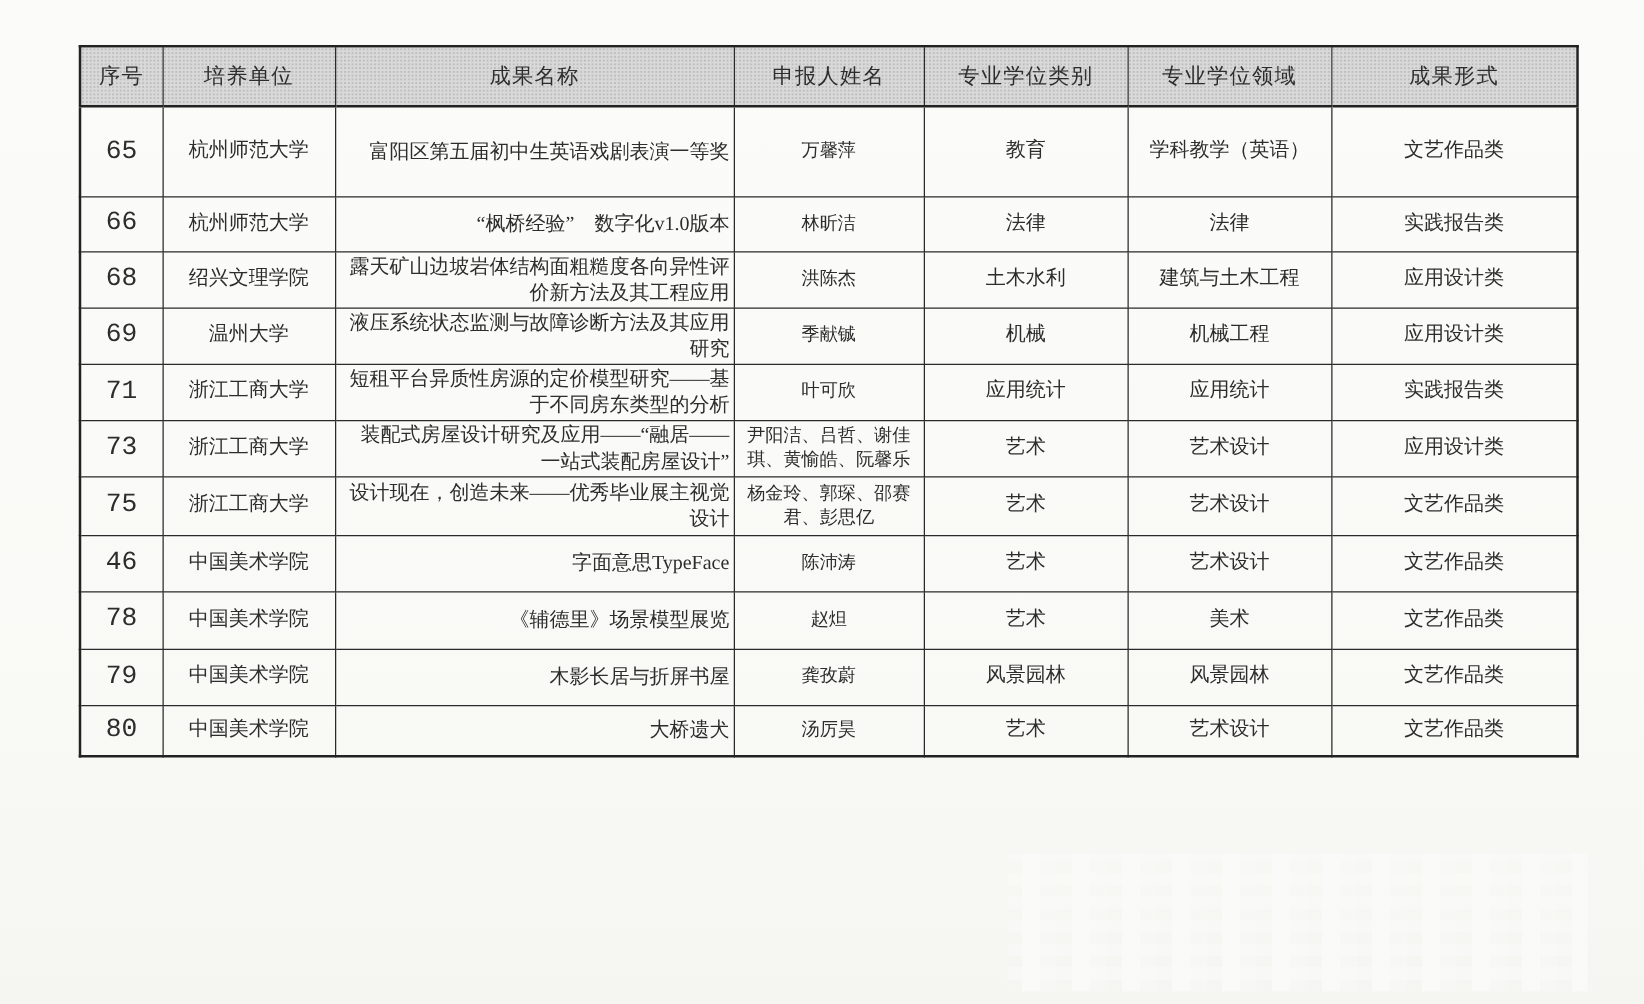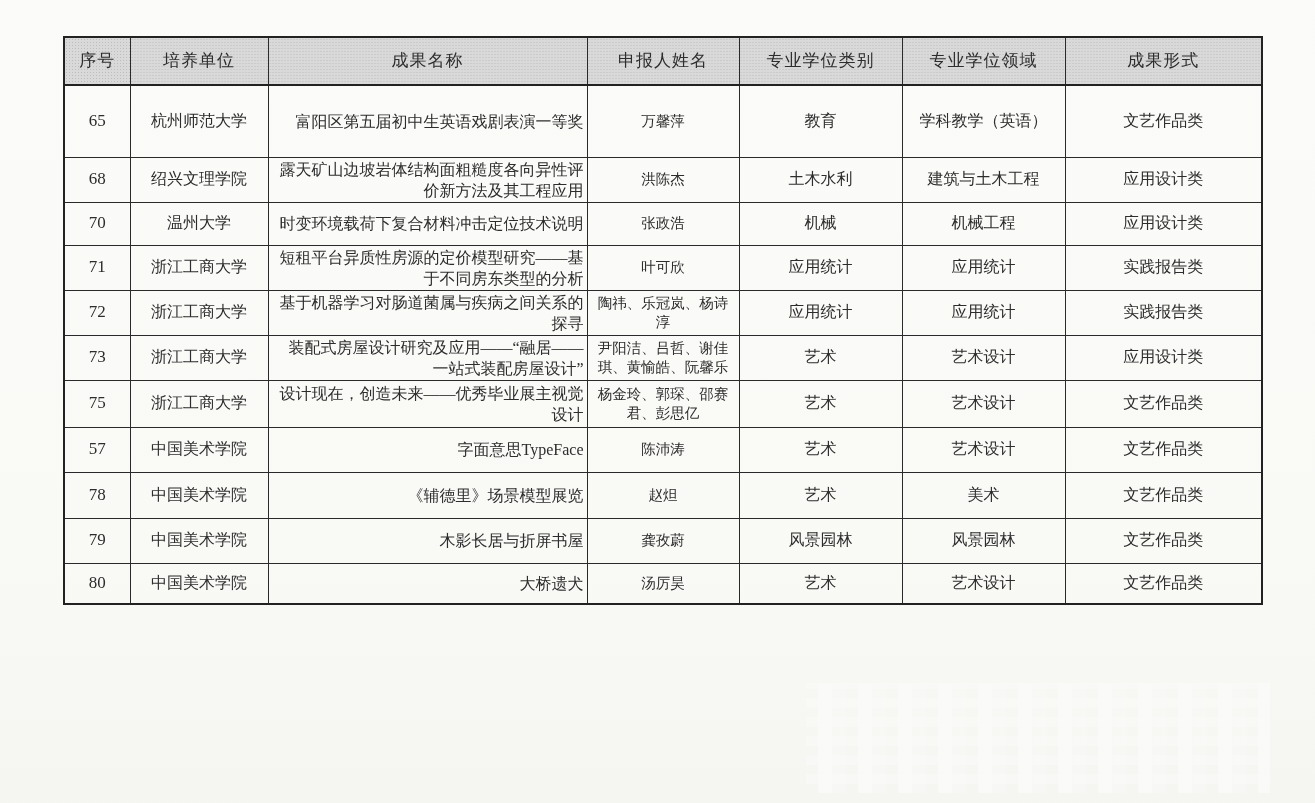--- a/index.html
+++ b/index.html
@@ -32,21 +32,21 @@
     font-size:17px;
     font-weight:400;
     letter-spacing:1px;
     background-color:#d9d9d9;
     background-image:radial-gradient(#bdbdbd 0.8px, rgba(0,0,0,0) 0.9px);
     background-size:3px 3px;
     border-bottom:2px solid #222;
   }
   .result-table td.cell-title{text-align:right;padding-left:4px;line-height:21px;}
   .result-table td.cell-names{font-size:14.5px;padding:1px 6px;}
-  .result-table td.cell-no{font-size:17px;font-family:Liberation Serif, serif;}
+  .result-table td.cell-no{font-size:21px;font-family:Liberation Mono, monospace;}
   
   tbody tr:nth-child(1){height:72px}
   tbody tr:nth-child(2){height:44px}
   tbody tr:nth-child(3){height:43px}
   tbody tr:nth-child(4){height:44px}
   tbody tr:nth-child(5){height:43px}
   tbody tr:nth-child(6){height:36px}
   tbody tr:nth-child(7){height:47px}
   tbody tr:nth-child(8){height:45px}
   tbody tr:nth-child(9){height:46px}
@@ -96,75 +96,75 @@
         <tr>
           <td class="cell-no">65</td>
           <td class="cell-unit">杭州师范大学</td>
           <td class="cell-title">富阳区第五届初中生英语戏剧表演一等奖</td>
           <td class="cell-names">万馨萍</td>
           <td class="cell-category">教育</td>
           <td class="cell-field">学科教学（英语）</td>
           <td class="cell-form">文艺作品类</td>
         </tr>
         <tr>
+          <td class="cell-no">66</td>
+          <td class="cell-unit">杭州师范大学</td>
+          <td class="cell-title">“枫桥经验”　数字化v1.0版本</td>
+          <td class="cell-names">林昕洁</td>
+          <td class="cell-category">法律</td>
+          <td class="cell-field">法律</td>
+          <td class="cell-form">实践报告类</td>
+        </tr>
+        <tr>
           <td class="cell-no">68</td>
           <td class="cell-unit">绍兴文理学院</td>
           <td class="cell-title">露天矿山边坡岩体结构面粗糙度各向异性评价新方法及其工程应用</td>
           <td class="cell-names">洪陈杰</td>
           <td class="cell-category">土木水利</td>
           <td class="cell-field">建筑与土木工程</td>
           <td class="cell-form">应用设计类</td>
         </tr>
         <tr>
-          <td class="cell-no">70</td>
+          <td class="cell-no">69</td>
           <td class="cell-unit">温州大学</td>
-          <td class="cell-title">时变环境载荷下复合材料冲击定位技术说明</td>
-          <td class="cell-names">张政浩</td>
+          <td class="cell-title">液压系统状态监测与故障诊断方法及其应用研究</td>
+          <td class="cell-names">季献铖</td>
           <td class="cell-category">机械</td>
           <td class="cell-field">机械工程</td>
           <td class="cell-form">应用设计类</td>
         </tr>
         <tr>
           <td class="cell-no">71</td>
           <td class="cell-unit">浙江工商大学</td>
           <td class="cell-title">短租平台异质性房源的定价模型研究——基于不同房东类型的分析</td>
           <td class="cell-names">叶可欣</td>
           <td class="cell-category">应用统计</td>
           <td class="cell-field">应用统计</td>
           <td class="cell-form">实践报告类</td>
         </tr>
         <tr>
-          <td class="cell-no">72</td>
-          <td class="cell-unit">浙江工商大学</td>
-          <td class="cell-title">基于机器学习对肠道菌属与疾病之间关系的探寻</td>
-          <td class="cell-names">陶祎、乐冠岚、杨诗淳</td>
-          <td class="cell-category">应用统计</td>
-          <td class="cell-field">应用统计</td>
-          <td class="cell-form">实践报告类</td>
-        </tr>
-        <tr>
           <td class="cell-no">73</td>
           <td class="cell-unit">浙江工商大学</td>
           <td class="cell-title">装配式房屋设计研究及应用——“融居——一站式装配房屋设计”</td>
           <td class="cell-names">尹阳洁、吕哲、谢佳琪、黄愉皓、阮馨乐</td>
           <td class="cell-category">艺术</td>
           <td class="cell-field">艺术设计</td>
           <td class="cell-form">应用设计类</td>
         </tr>
         <tr>
           <td class="cell-no">75</td>
           <td class="cell-unit">浙江工商大学</td>
           <td class="cell-title">设计现在，创造未来——优秀毕业展主视觉设计</td>
           <td class="cell-names">杨金玲、郭琛、邵赛君、彭思亿</td>
           <td class="cell-category">艺术</td>
           <td class="cell-field">艺术设计</td>
           <td class="cell-form">文艺作品类</td>
         </tr>
         <tr>
-          <td class="cell-no">57</td>
+          <td class="cell-no">46</td>
           <td class="cell-unit">中国美术学院</td>
           <td class="cell-title">字面意思TypeFace</td>
           <td class="cell-names">陈沛涛</td>
           <td class="cell-category">艺术</td>
           <td class="cell-field">艺术设计</td>
           <td class="cell-form">文艺作品类</td>
         </tr>
         <tr>
           <td class="cell-no">78</td>
           <td class="cell-unit">中国美术学院</td>

